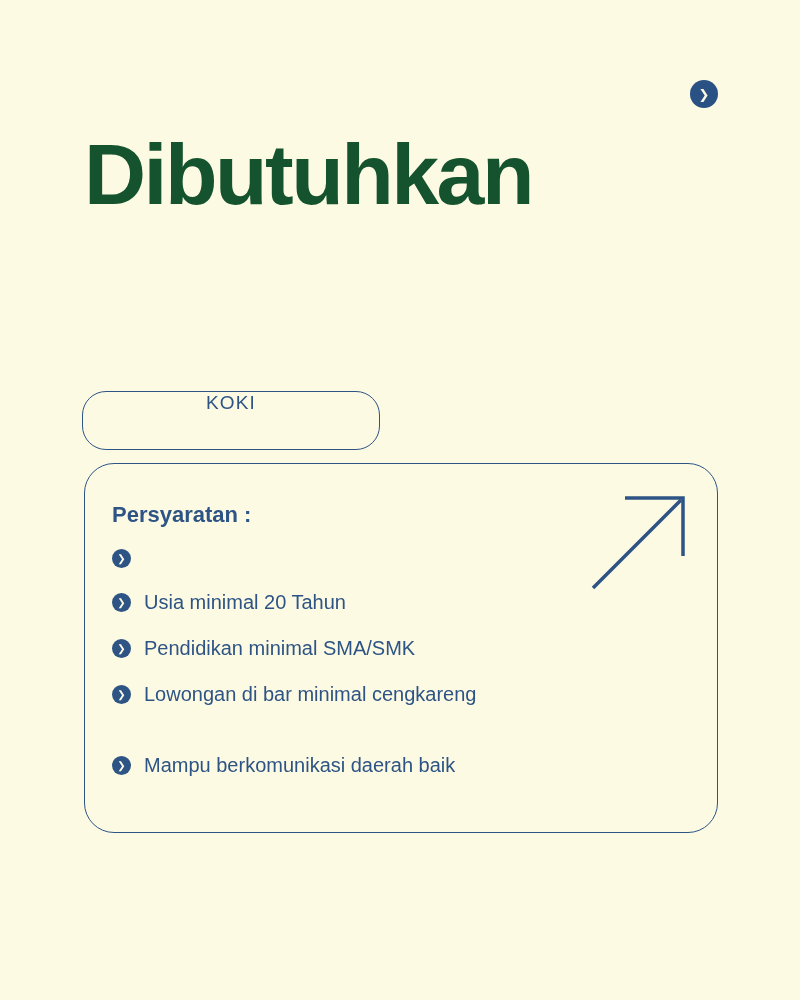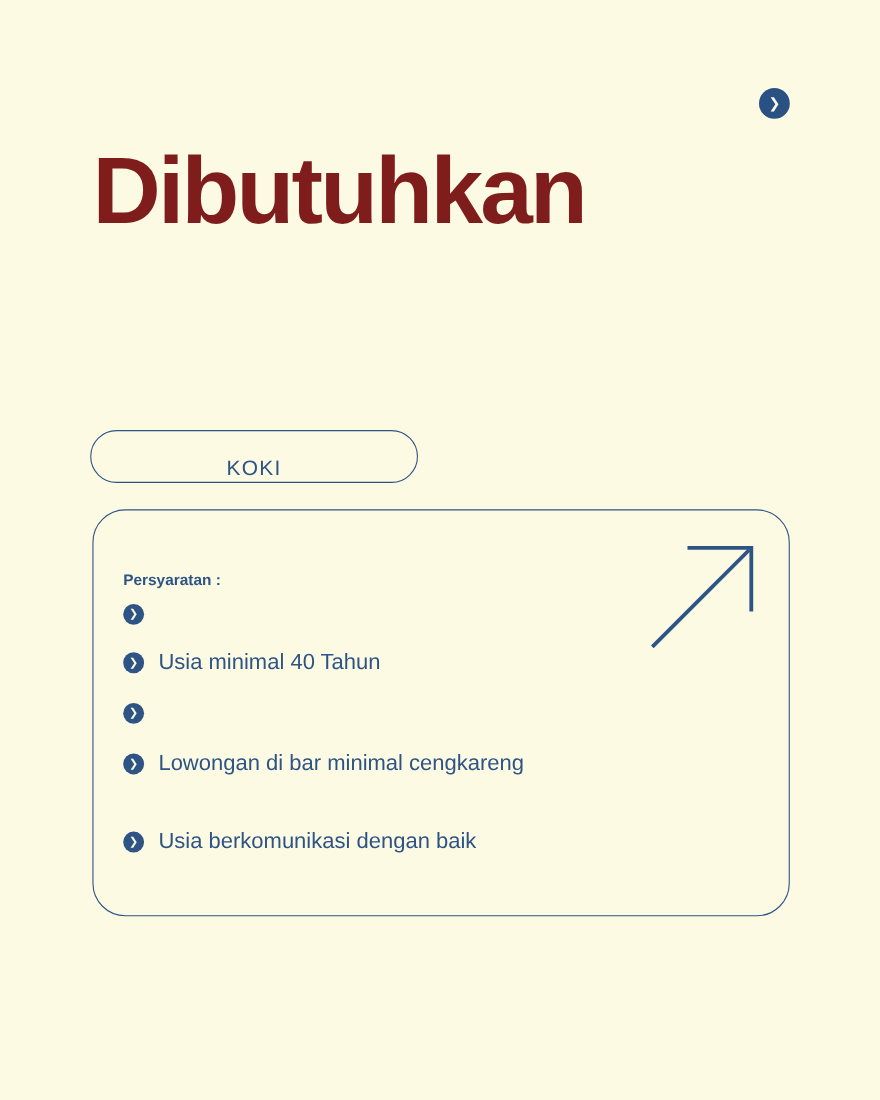--- a/index.html
+++ b/index.html
@@ -37,44 +37,44 @@
     line-height: 1;
     font-family: "DejaVu Sans", sans-serif;
   }
 
   
   .headline {
     position: absolute;
     left: 84px;
     top: 132px;
     width: 620px;
-    color: #7f1d1d;
+    color: #14532d;
     font-weight: bold;
     font-size: 86px;
     line-height: 0.98;
     letter-spacing: -2.5px;
     font-family: "Liberation Sans", sans-serif;
   }
   .headline .line {
     display: block;
     white-space: nowrap;
   }
 
   
   .pill {
     position: absolute;
     left: 82px;
     top: 391px;
     width: 298px;
-    height: 48px;
+    height: 59px;
     border: 1.6px solid #2d5484;
     border-radius: 24px;
     box-sizing: border-box;
     display: flex;
-    align-items: flex-end;
+    align-items: flex-start;
     justify-content: center;
     color: #2d5484;
     font-size: 19px;
     letter-spacing: 1.2px;
     background: transparent;
   }
 
   
   .card {
     position: absolute;
@@ -84,23 +84,22 @@
     height: 370px;
     border: 1.6px solid #2d5484;
     border-radius: 30px;
     box-sizing: border-box;
   }
   .card-title {
     position: absolute;
     left: 27px;
     top: 38px;
     color: #2d5484;
-    font-size: 14px;
+    font-size: 22px;
     font-weight: bold;
-    margin-top: 17px;
   }
 
   
   .diag-arrow {
     position: absolute;
     right: 22px;
     top: 22px;
     width: 110px;
     height: 110px;
   }
@@ -171,33 +170,34 @@
     </svg>
 
     <div class="req-list">
 
       <div class="req-item item0">
         <span class="bullet">❯</span>
       </div>
 
       <div class="req-item item1">
         <span class="bullet">❯</span>
-        <span class="req-text">Usia minimal 40 Tahun</span>
+        <span class="req-text">Usia minimal 20 Tahun</span>
       </div>
 
       <div class="req-item item2">
         <span class="bullet">❯</span>
+        <span class="req-text">Pendidikan minimal SMA/SMK</span>
       </div>
 
       <div class="req-item item3">
         <span class="bullet">❯</span>
         <span class="req-text">Lowongan di bar minimal cengkareng</span>
       </div>
 
       <div class="req-item item4">
         <span class="bullet">❯</span>
-        <span class="req-text">Usia berkomunikasi dengan baik</span>
+        <span class="req-text">Mampu berkomunikasi daerah baik</span>
       </div>
 
     </div>
   </div>
 
 </div>
 
 </body></html>

